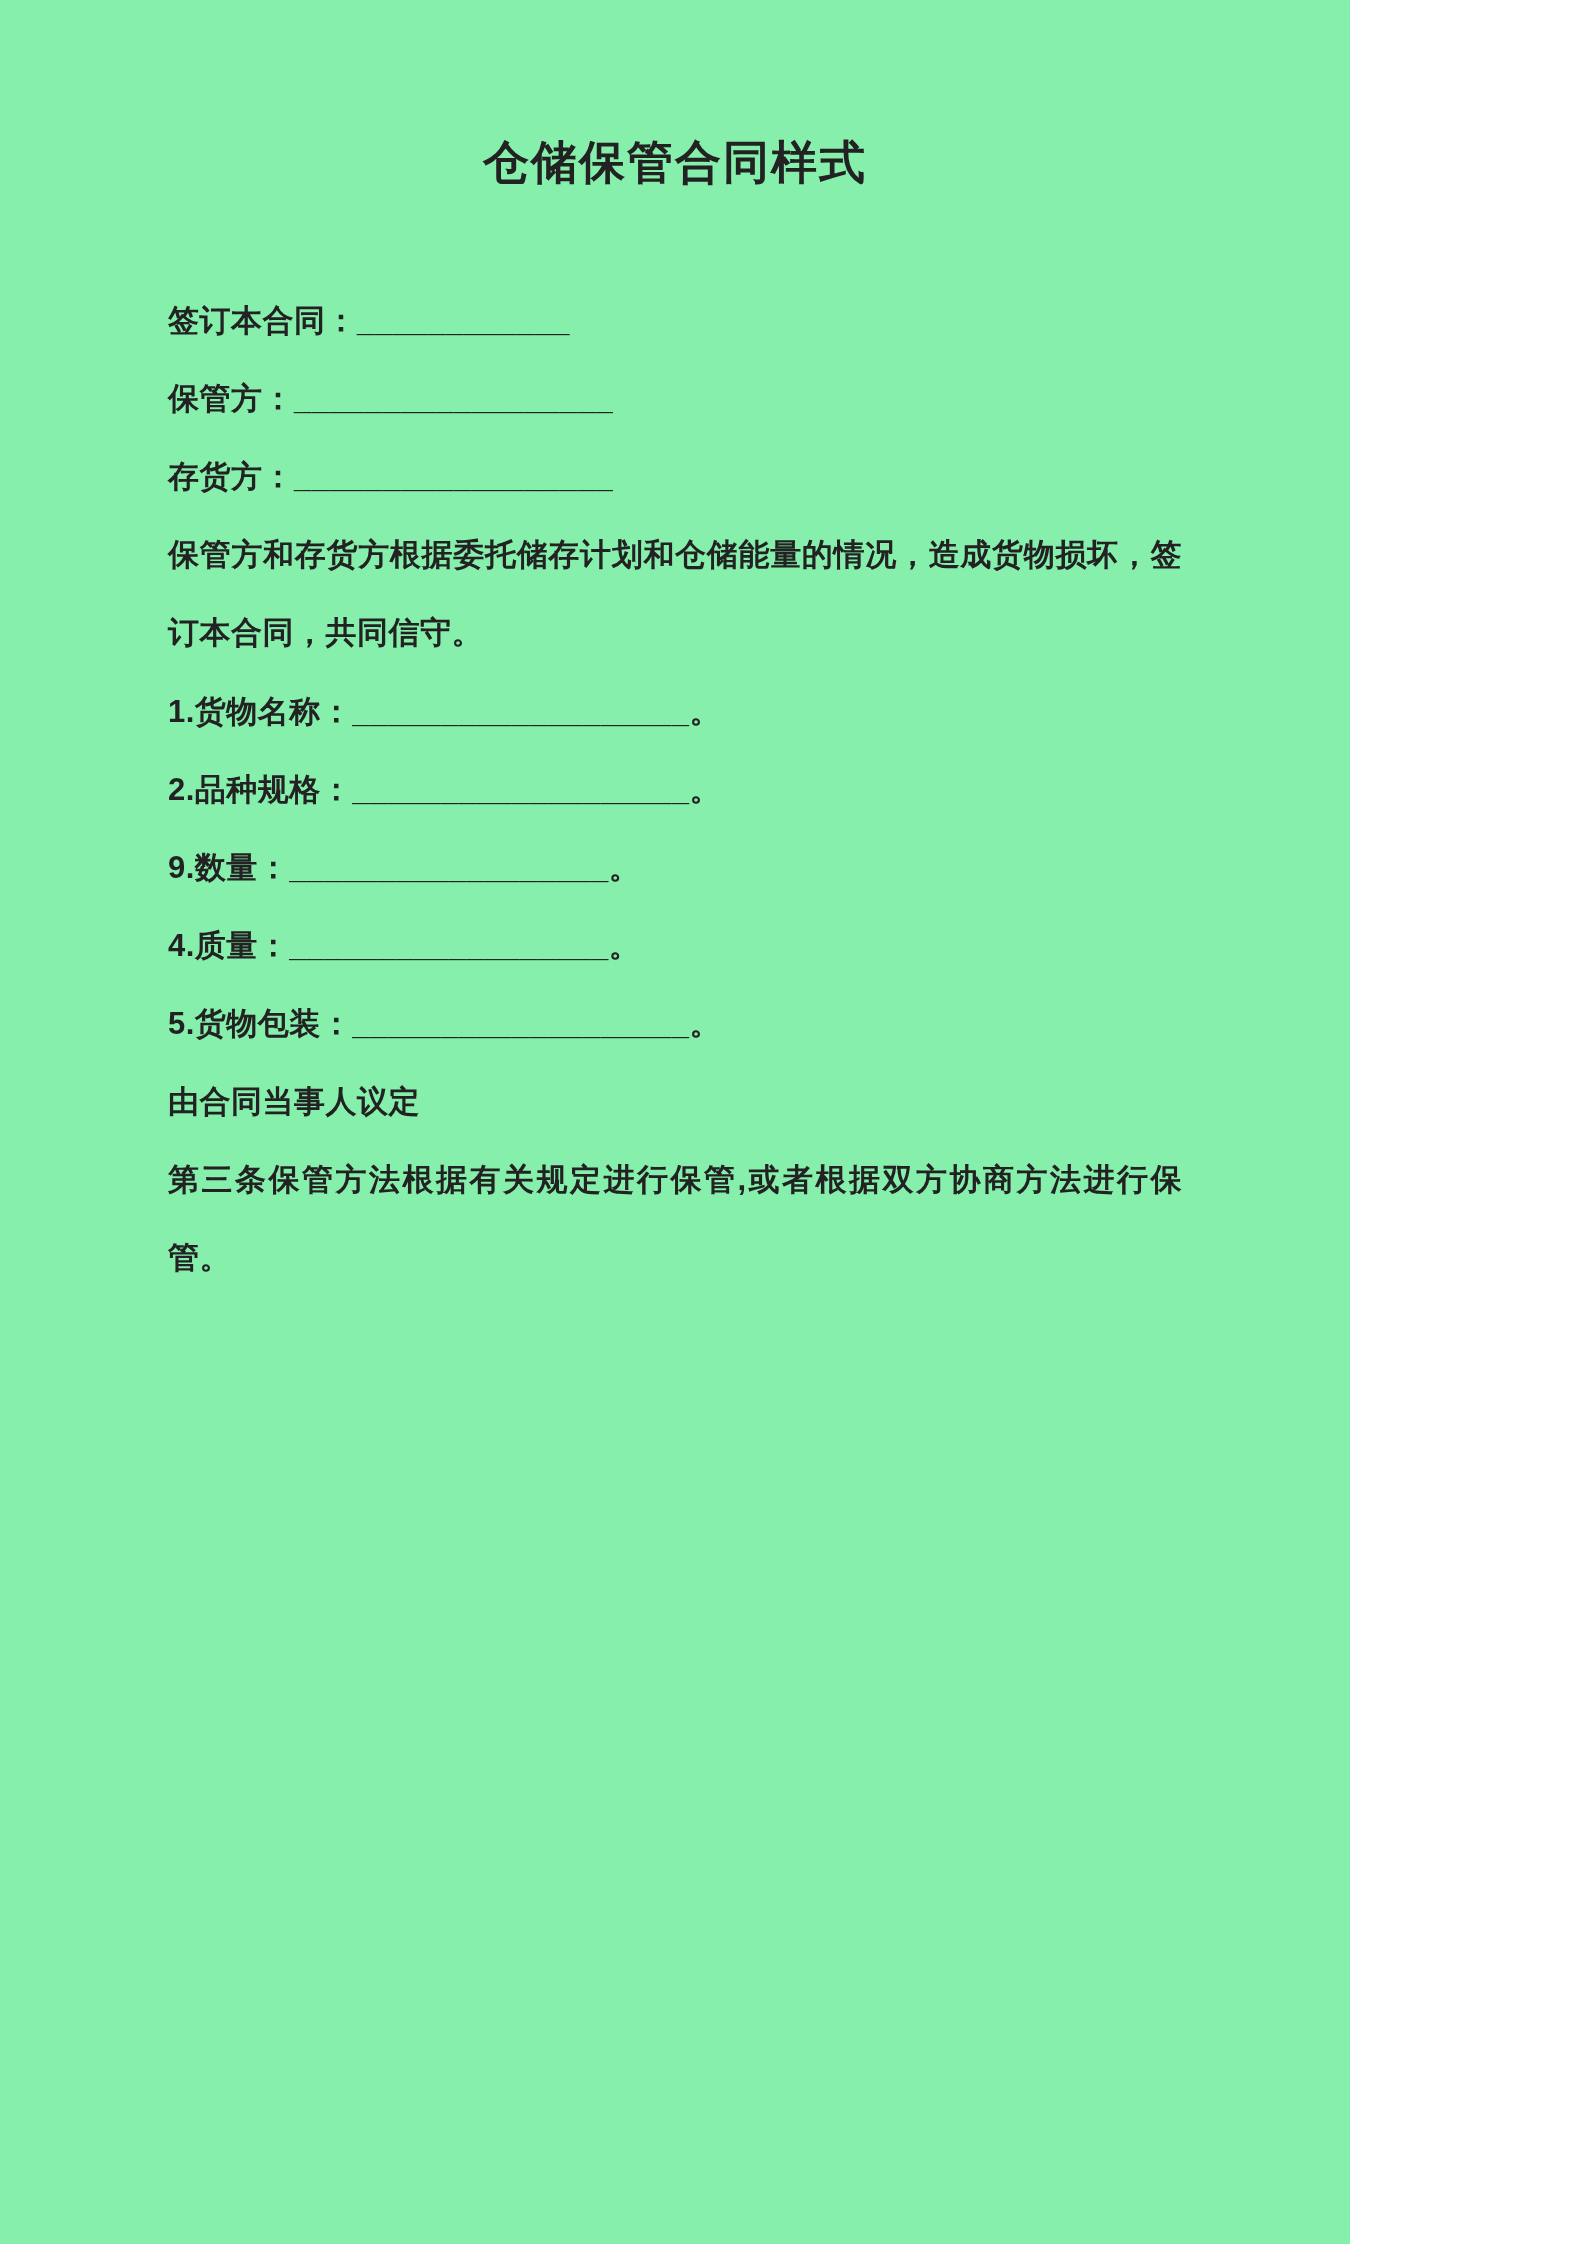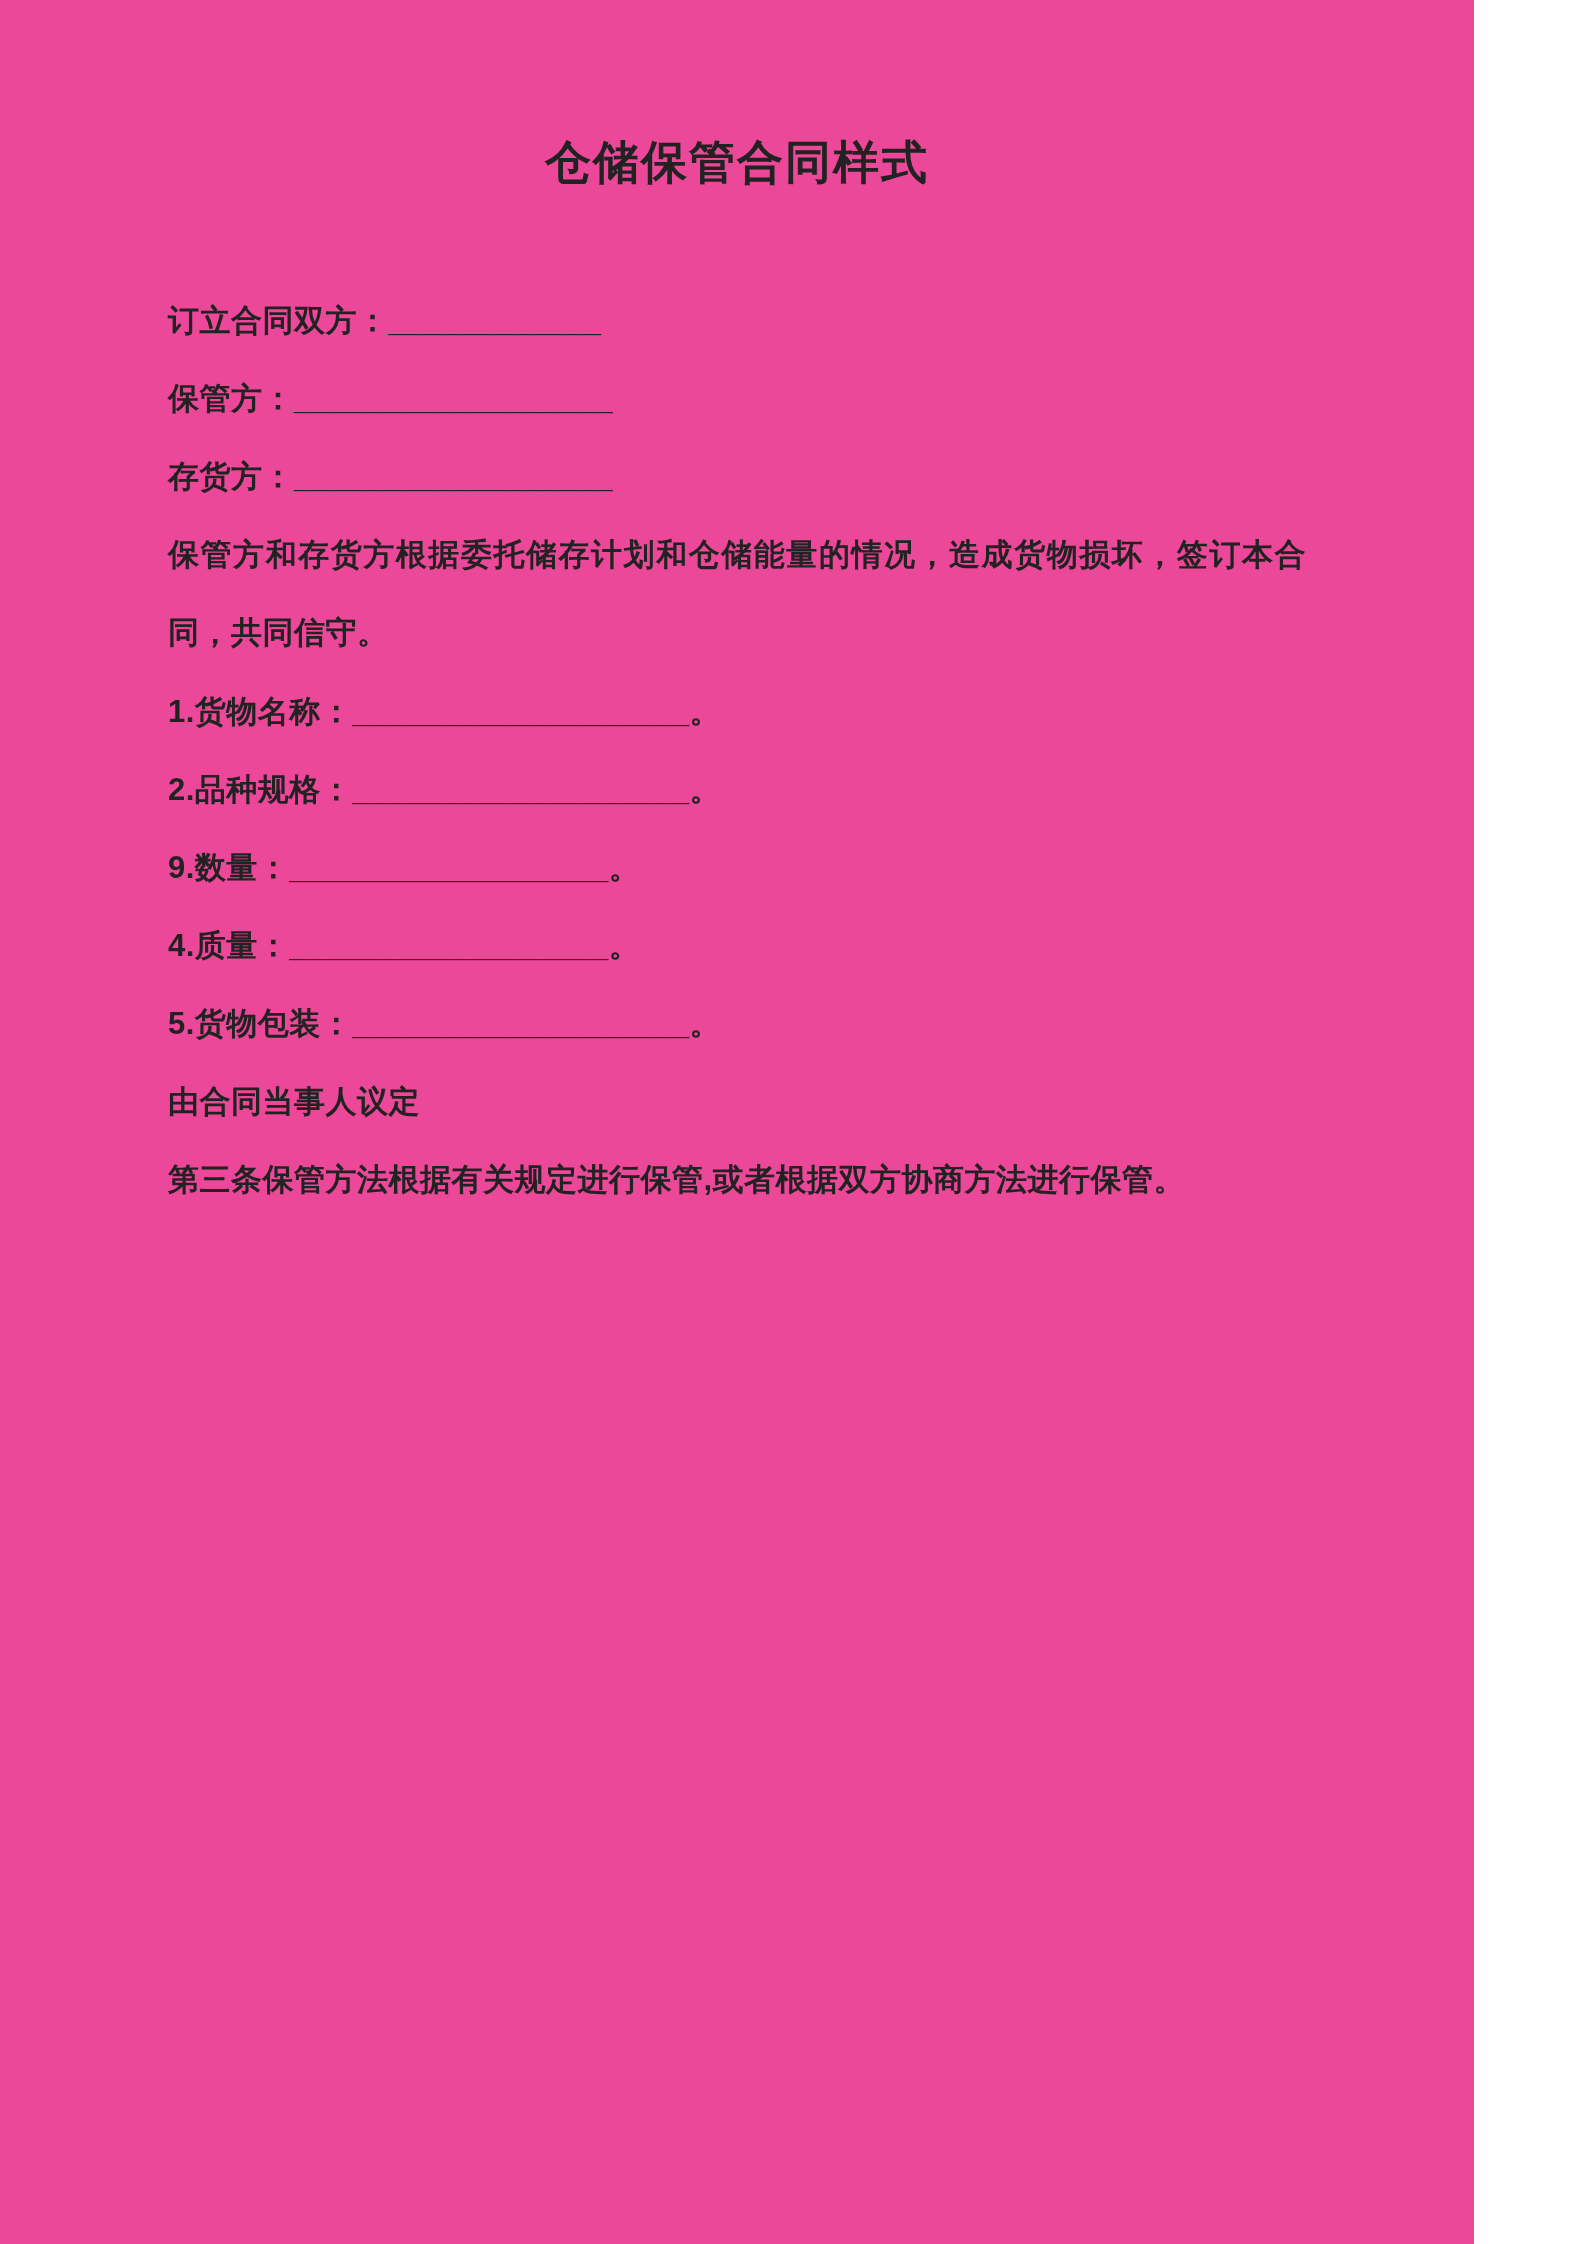--- a/index.html
+++ b/index.html
@@ -2,23 +2,23 @@
 <html><head>
 <meta charset="utf-8">
 <style>
   html, body {
     margin: 0;
     padding: 0;
     background: #ffffff;
   }
   .page {
     position: relative;
-    width: 1474px;
+    width: 1350px;
     height: 2244px;
-    background: #ec4899;
+    background: #86efac;
     overflow: hidden;
     font-family: "Liberation Sans", "DejaVu Sans", sans-serif;
     color: #1a1a1a;
     box-sizing: border-box;
   }
   .content {
     padding: 132px 168px 0 168px;
     box-sizing: border-box;
   }
   .doc-title {
@@ -41,21 +41,21 @@
   }
 </style>
 </head>
 <body>
 
 <div class="page">
   <div class="content">
     <h1 class="doc-title">仓储保管合同样式</h1>
 
     <div class="doc-body">
-      <p>订立合同双方：____________</p>
+      <p>签订本合同：____________</p>
       <p>保管方：__________________</p>
       <p>存货方：__________________</p>
       <p>保管方和存货方根据委托储存计划和仓储能量的情况，造成货物损坏，签订本合同，共同信守。</p>
       <p>1.货物名称：___________________。</p>
       <p>2.品种规格：___________________。</p>
       <p>9.数量：__________________。</p>
       <p>4.质量：__________________。</p>
       <p>5.货物包装：___________________。</p>
       <p>由合同当事人议定</p>
       <p>第三条保管方法根据有关规定进行保管,或者根据双方协商方法进行保管。</p>

